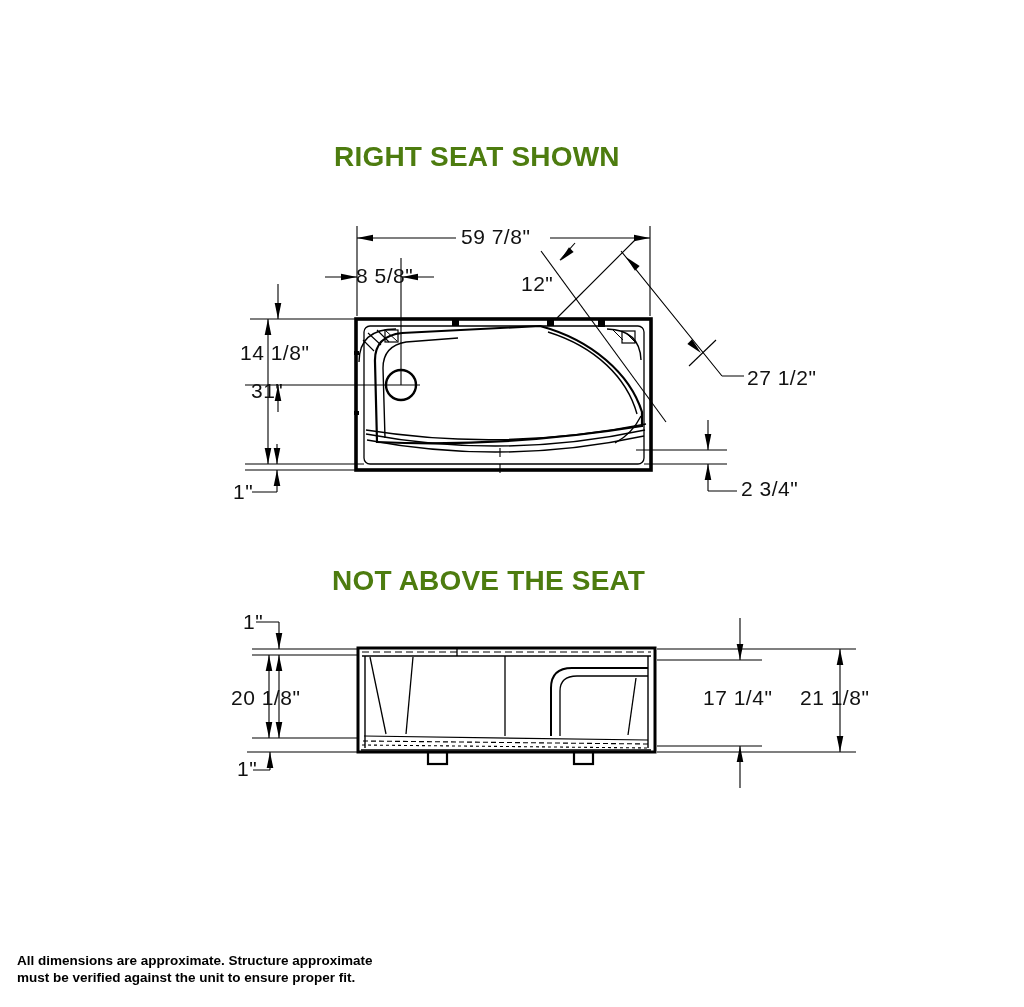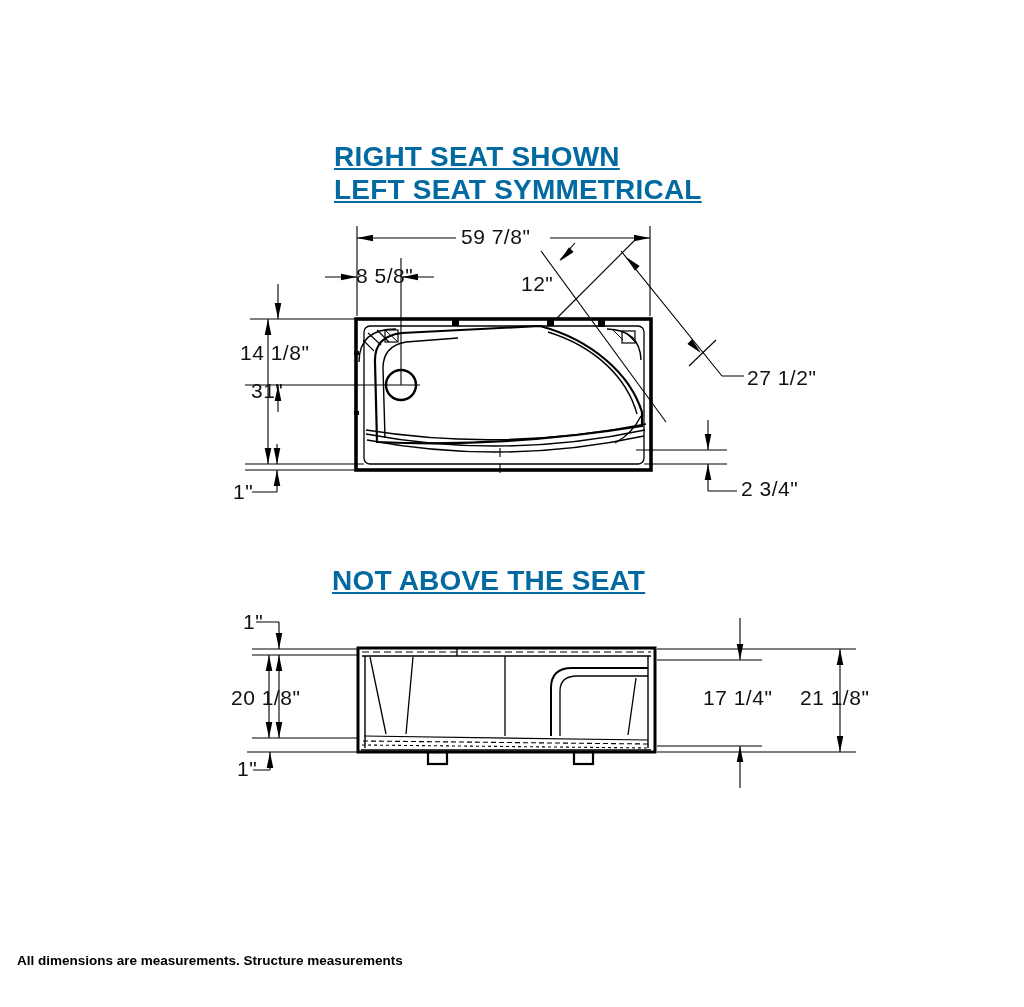--- a/index.html
+++ b/index.html
@@ -1,20 +1,20 @@
 <!DOCTYPE html>
 <html><head>
 <meta charset="utf-8">
 <style>
   html,body{margin:0;padding:0;background:#ffffff;width:1024px;height:1007px;overflow:hidden;}
   #canvas{position:relative;width:1024px;height:1007px;background:#fff;
           font-family:"Liberation Sans",sans-serif;color:#000;}
   svg{position:absolute;left:0;top:0;}
   .heading{position:absolute;font-weight:700;font-size:28px;line-height:33px;
-           letter-spacing:0.2px;white-space:nowrap;color:#0369a1;text-decoration:underline;}
+           letter-spacing:0.2px;white-space:nowrap;color:#4d7c0f;}
   .dim{position:absolute;font-size:21px;line-height:23px;white-space:nowrap;
        color:#111;letter-spacing:0.5px;}
   .dim.gapbg{background:#fff;padding:0 3px;}
   .footer{position:absolute;font-weight:700;font-size:13.5px;line-height:16.5px;
           color:#000;white-space:nowrap;}
 </style>
 </head>
 <body>
 
 <div id="canvas">
@@ -163,37 +163,37 @@
       <polygon points="0,0 16,-3.3 16,3.3" transform="translate(270,752) rotate(90)"></polygon>
       <polygon points="0,0 16,-3.3 16,3.3" transform="translate(740,660) rotate(270)"></polygon>
       <polygon points="0,0 16,-3.3 16,3.3" transform="translate(740,746) rotate(90)"></polygon>
       <polygon points="0,0 16,-3.3 16,3.3" transform="translate(840,649) rotate(90)"></polygon>
       <polygon points="0,0 16,-3.3 16,3.3" transform="translate(840,752) rotate(270)"></polygon>
     </g>
   </svg>
 
   <div class="heading" style="left:334px;top:140px;">
     <div>RIGHT SEAT SHOWN</div>
-    <div>LEFT SEAT SYMMETRICAL</div>
   </div>
 
   <div class="heading" style="left:332px;top:564px;">NOT ABOVE THE SEAT</div>
 
   <div class="dim gapbg" style="left:458px;top:225px;">59 7/8"</div>
   <div class="dim" style="left:356px;top:264px;">8 5/8"</div>
   <div class="dim" style="left:521px;top:272px;">12"</div>
   <div class="dim" style="left:747px;top:366px;">27 1/2"</div>
   <div class="dim" style="left:240px;top:341px;">14 1/8"</div>
   <div class="dim" style="left:251px;top:379px;">31"</div>
   <div class="dim" style="left:233px;top:480px;">1"</div>
   <div class="dim" style="left:741px;top:477px;">2 3/4"</div>
 
   <div class="dim" style="left:243px;top:610px;">1"</div>
   <div class="dim" style="left:231px;top:686px;">20 1/8"</div>
   <div class="dim" style="left:237px;top:757px;">1"</div>
   <div class="dim" style="left:703px;top:686px;">17 1/4"</div>
   <div class="dim" style="left:800px;top:686px;">21 1/8"</div>
 
   <div class="footer" style="left:17px;top:953px;">
-    <div>All dimensions are measurements. Structure measurements</div>
+    <div>All dimensions are approximate. Structure approximate</div>
+    <div>must be verified against the unit to ensure proper fit.</div>
   </div>
 
 </div>
 
 </body></html>

